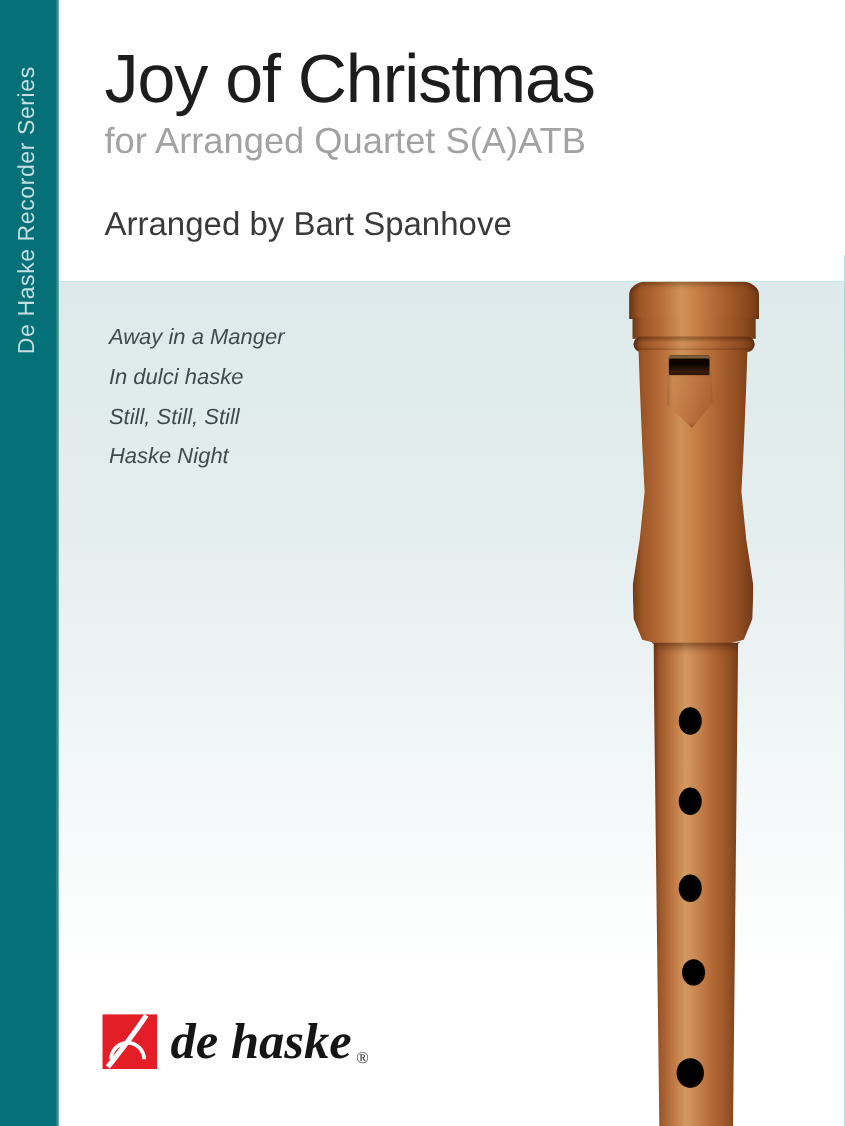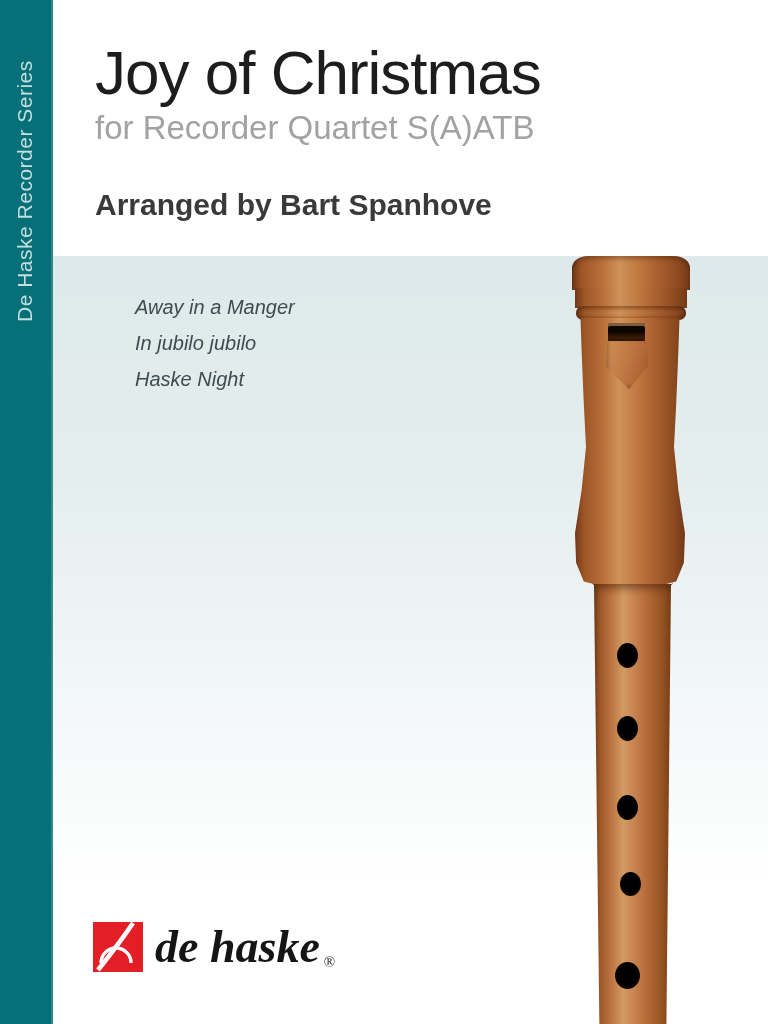--- a/index.html
+++ b/index.html
@@ -69,40 +69,39 @@
     font-size: 33px;
     font-weight: 400;
     color: #a2a2a2;
     line-height: 1.1;
   }
   .arranger {
     position: absolute;
     left: 42px; top: 188px;
     margin: 0;
     font-size: 30px;
-    font-weight: 700;
+    font-weight: 400;
     color: #3a3a3a;
     line-height: 1.1;
   }
 
   
   .songs {
     position: absolute;
     left: 99px; top: 289px;
     margin: 0; padding: 0;
     list-style: none;
     z-index: 6;
   }
   .songs li {
     font-size: 20px;
     font-style: italic;
     color: #3f4b4e;
     line-height: 36px;
     white-space: nowrap;
-    margin-left: 36px;
   }
 
   
   .recorder { position: absolute; left: 0; top: 0; z-index: 2; }
   .wood {
     background: linear-gradient(90deg,
       #6f3a1a 0%, #9a5527 7%, #bc7440 22%, #d39a62 38%,
       #c98753 50%, #b66b37 68%, #9a5526 86%, #7c4119 100%);
   }
   .wood-head {
@@ -229,27 +228,28 @@
     <div class="body-joint wood"></div>
     <div class="hole hole-1"></div>
     <div class="hole hole-2"></div>
     <div class="hole hole-3"></div>
     <div class="hole hole-4"></div>
     <div class="hole hole-5"></div>
   </div>
 
   <div class="header">
     <h1 class="title">Joy of Christmas</h1>
-    <h2 class="subtitle">for Recorder Quartet S(A)ATB</h2>
+    <h2 class="subtitle">for Arranged Quartet S(A)ATB</h2>
     <p class="arranger">Arranged by Bart Spanhove</p>
   </div>
 
   <ul class="songs">
     <li>Away in a Manger</li>
-    <li>In jubilo jubilo</li>
+    <li>In dulci haske</li>
+    <li>Still, Still, Still</li>
     <li>Haske Night</li>
   </ul>
 
   <div class="spine">
     <div class="spine-label">De Haske Recorder Series</div>
   </div>
 
   <div class="publisher">
     <svg class="logo-mark" viewBox="0 0 50 50" xmlns="http://www.w3.org/2000/svg">
       <rect x="0" y="0" width="50" height="50" fill="#e31e26"></rect>

